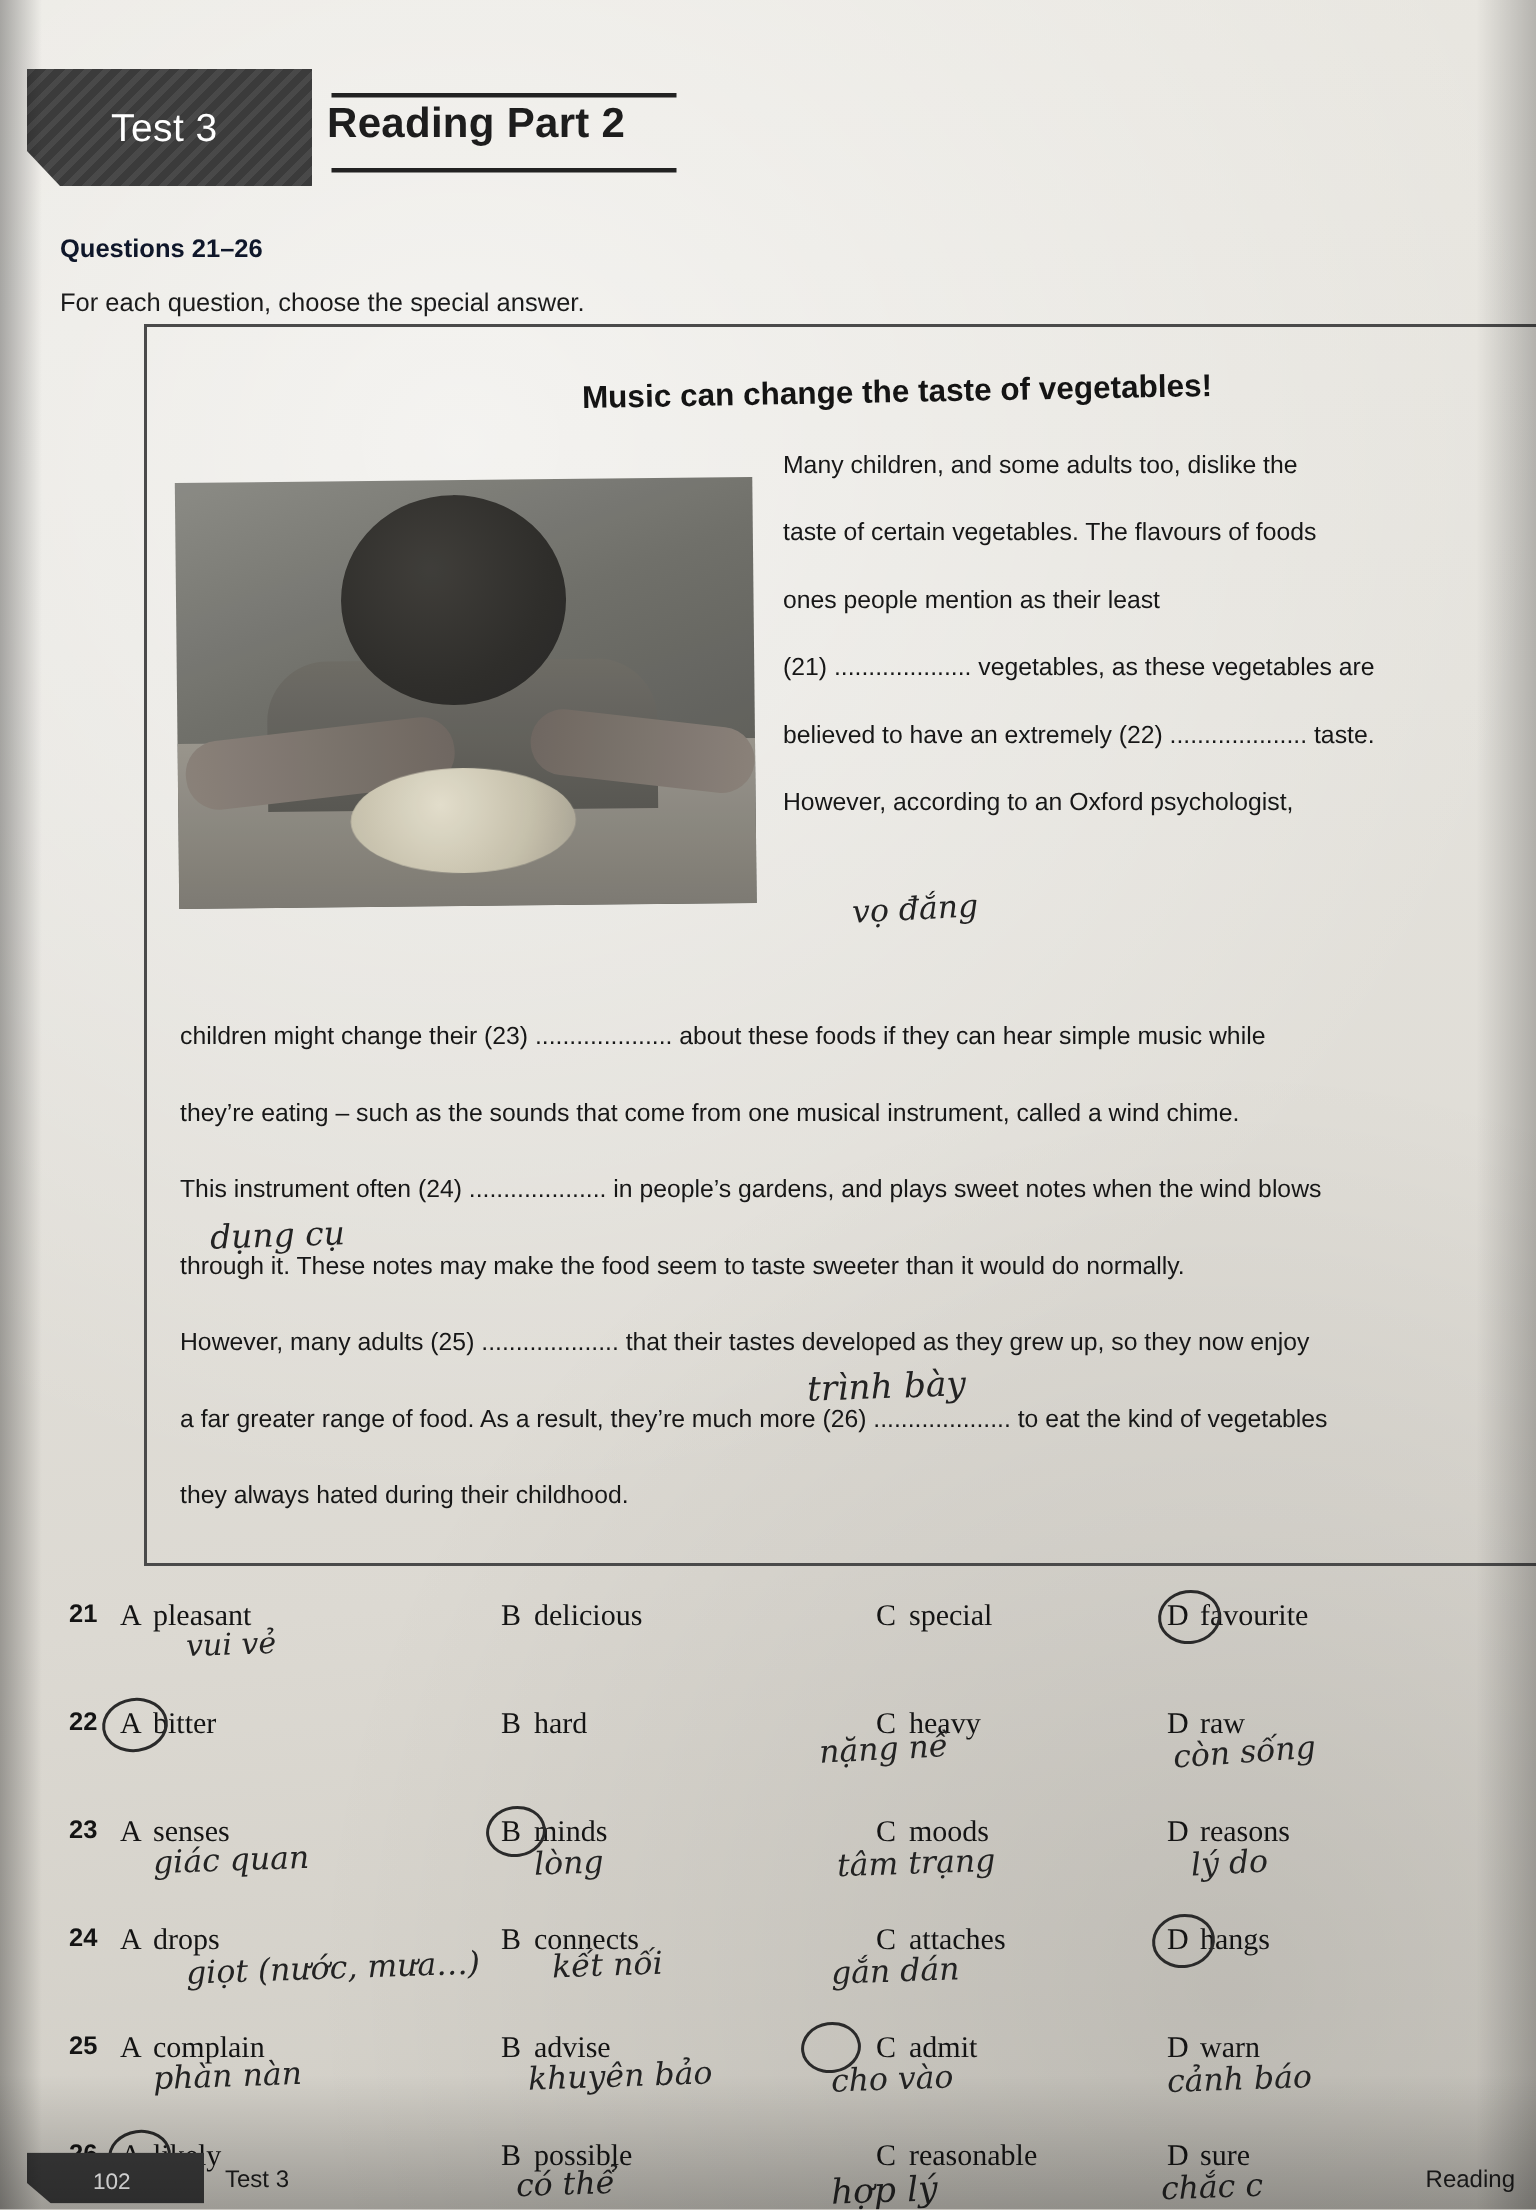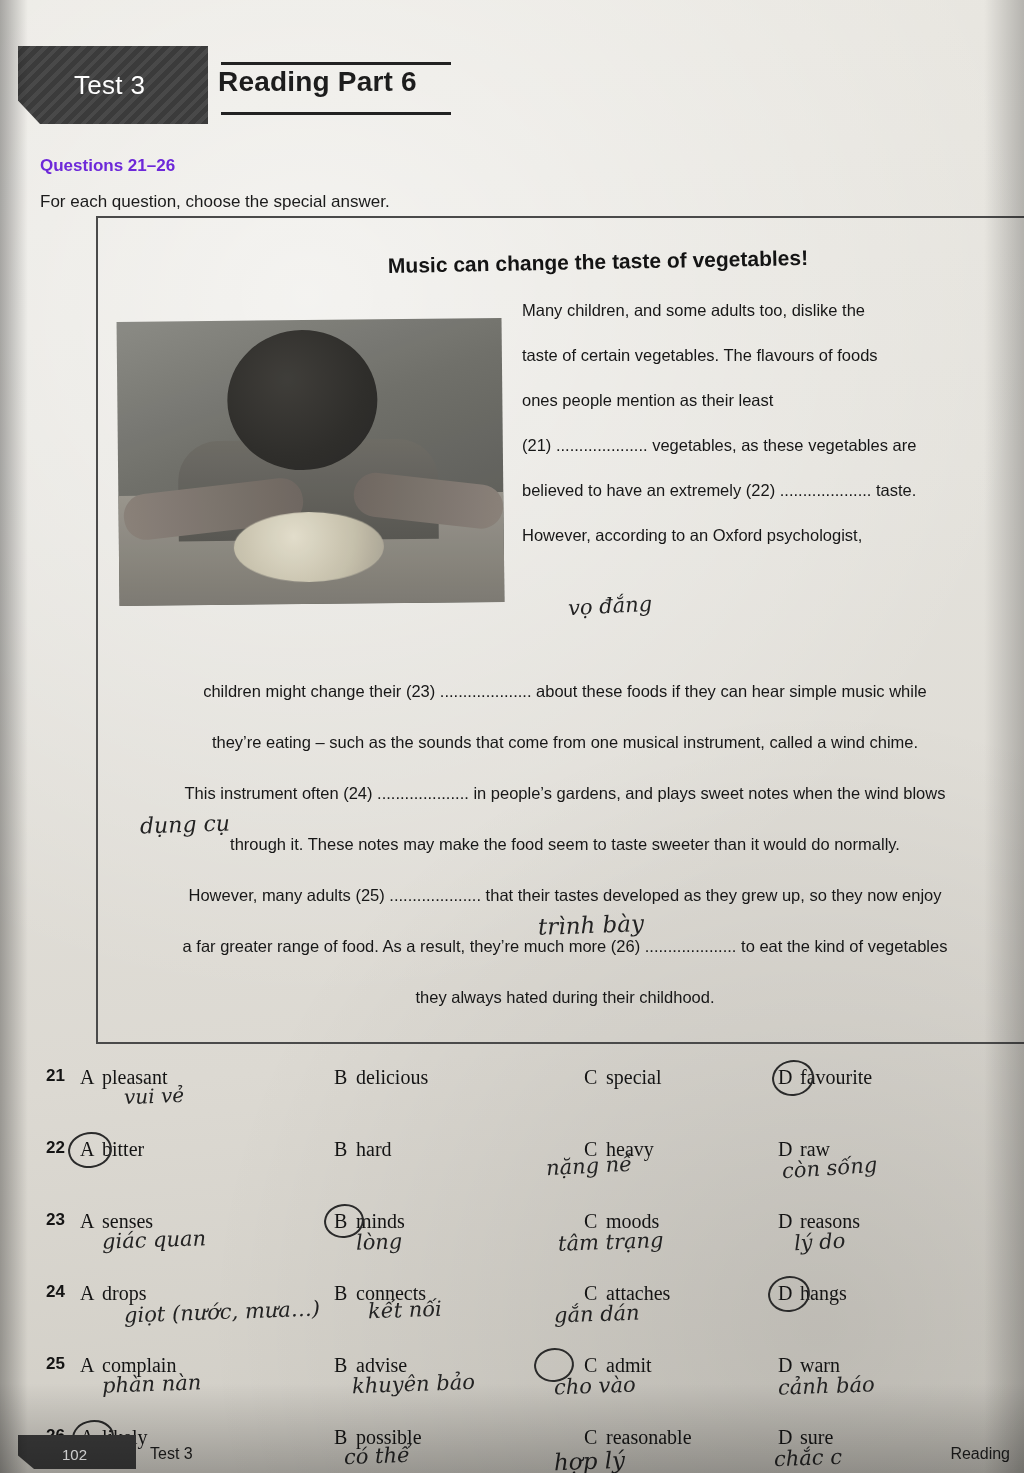--- a/index.html
+++ b/index.html
@@ -47,21 +47,21 @@
   .part-title{
     position:absolute;left:200px;top:20px;
     font-size:28px;color:#1d1d1d;font-family:"Liberation Sans", sans-serif;
     font-weight:600;letter-spacing:.2px;
   }
   .rule-top{position:absolute;left:203px;top:16px;width:230px;height:3px;background:#222;}
   .rule-bot{position:absolute;left:203px;top:66px;width:230px;height:3px;background:#222;}
 
   
   .q-range{
-    position:absolute;left:40px;top:156px;font-size:17px;font-weight:700;color:#6d28d9;
+    position:absolute;left:40px;top:156px;font-size:17px;font-weight:700;color:#0f172a;
     font-family:"Liberation Sans", sans-serif;
   }
   .instruction{
     position:absolute;left:40px;top:192px;font-size:17px;color:#1b1b1b;
     font-family:"Liberation Sans", sans-serif;
   }
 
   
   .article{
     position:absolute;left:96px;top:216px;width:930px;height:824px;
@@ -112,21 +112,21 @@
     position:absolute;left:424px;top:70px;width:470px;
     font-size:16.5px;color:#171717;line-height:45px;
     font-family:"Liberation Sans", sans-serif;
   }
   .col-right p{margin:0;}
   .body-wide{
     position:absolute;left:22px;top:448px;width:890px;
     font-size:16.5px;color:#171717;line-height:51px;
     font-family:"Liberation Sans", sans-serif;
   }
-  .body-wide p{margin:0;text-align:center;}
+  .body-wide p{margin:0;}
 
   
   .hw{
     position:absolute;
     font-family:"DejaVu Serif", serif;
     font-style:italic;
     color:#232323;
     white-space:nowrap;
     pointer-events:none;
   }
@@ -167,21 +167,21 @@
 
 <div class="page"></div>
 
 <div class="content">
 
   <div class="header">
     <div class="test-tab">
       <span>Test 3</span>
     </div>
     <div class="rule-top"></div>
-    <div class="part-title">Reading Part 6</div>
+    <div class="part-title">Reading Part 2</div>
     <div class="rule-bot"></div>
   </div>
 
   <div class="q-range">Questions 21–26</div>
   <div class="instruction">For each question, choose the special answer.</div>
 
   <div class="article">
     <div class="article-title">Music can change the taste of vegetables!</div>
 
     <div class="photo">

